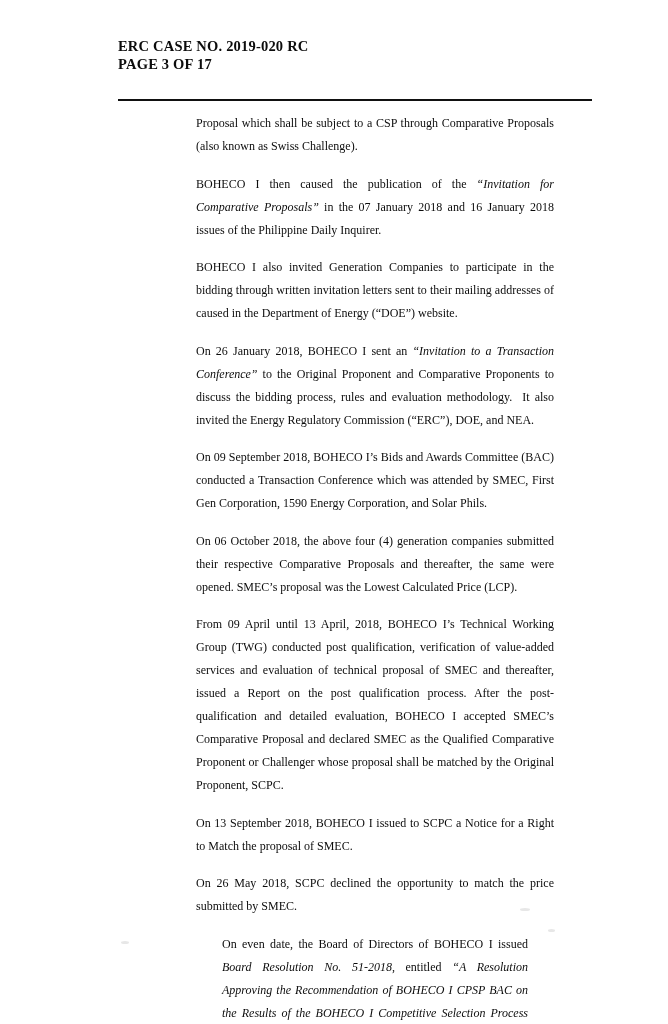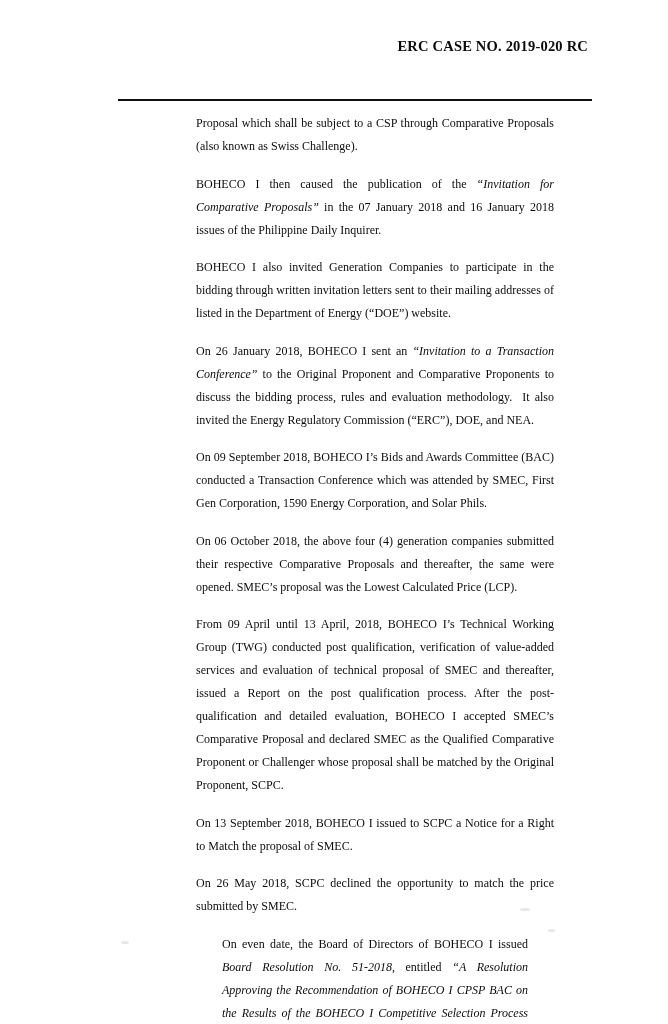--- a/index.html
+++ b/index.html
@@ -22,21 +22,20 @@
     top: 38px;
     width: 470px;
   }
   .header-line {
     font-family: "Liberation Serif", serif;
     font-weight: bold;
     font-size: 14.5px;
     letter-spacing: 0.2px;
     line-height: 17.5px;
     white-space: nowrap;
-    text-align: right;
   }
   .header-rule {
     position: absolute;
     left: 118px;
     top: 99px;
     width: 474px;
     height: 1.5px;
     background: #111;
   }
   .body {
@@ -73,31 +72,32 @@
     border-radius: 50%;
   }
 </style>
 </head>
 <body>
 
 <div class="page">
 
   <div class="header">
     <div class="header-line">ERC CASE NO. 2019-020 RC</div>
+    <div class="header-line">PAGE 3 OF 17</div>
   </div>
   <div class="header-rule"></div>
 
   <div class="body">
     <p class="para">Proposal which shall be subject to a CSP through Comparative Proposals (also known as Swiss Challenge).</p>
 
     <p class="para">
       <span>BOHECO I then caused the publication of the </span><i>“Invitation for Comparative Proposals”</i><span> in the 07 January 2018 and 16 January 2018 issues of the Philippine Daily Inquirer.</span>
     </p>
 
-    <p class="para">BOHECO I also invited Generation Companies to participate in the bidding through written invitation letters sent to their mailing addresses of listed in the Department of Energy (“DOE”) website.</p>
+    <p class="para">BOHECO I also invited Generation Companies to participate in the bidding through written invitation letters sent to their mailing addresses of caused in the Department of Energy (“DOE”) website.</p>
 
     <p class="para">
       <span>On 26 January 2018, BOHECO I sent an </span><i>“Invitation to a Transaction Conference”</i><span> to the Original Proponent and Comparative Proponents to discuss the bidding process, rules and evaluation methodology.&nbsp; It also invited the Energy Regulatory Commission (“ERC”), DOE, and NEA.</span>
     </p>
 
     <p class="para">On 09 September 2018, BOHECO I’s Bids and Awards Committee (BAC) conducted a Transaction Conference which was attended by SMEC, First Gen Corporation, 1590 Energy Corporation, and Solar Phils.</p>
 
     <p class="para">On 06 October 2018, the above four (4) generation companies submitted their respective Comparative Proposals and thereafter, the same were opened.  SMEC’s proposal was the Lowest Calculated Price (LCP).</p>
 
     <p class="para">From 09 April until 13 April, 2018, BOHECO I’s Technical Working Group (TWG) conducted post qualification, verification of value-added services and evaluation of technical proposal of SMEC and thereafter, issued a Report on the post qualification process. After the post-qualification and detailed evaluation, BOHECO I accepted SMEC’s Comparative Proposal and declared SMEC as the Qualified Comparative Proponent or Challenger whose proposal shall be matched by the Original Proponent, SCPC.</p>

